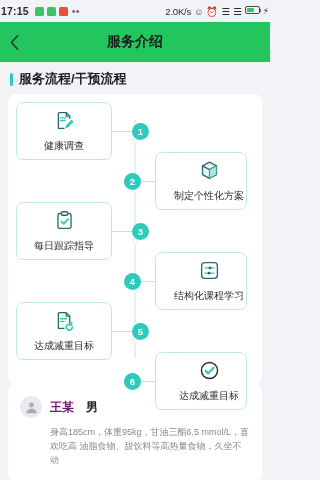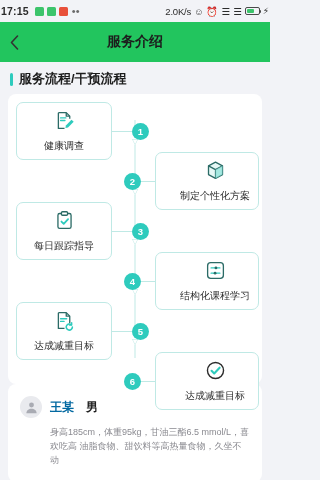--- a/index.html
+++ b/index.html
@@ -21,21 +21,21 @@
     background: #f2f3f7;
   }
   .sb-time { font-weight: bold; font-size: 10.5px; letter-spacing: .2px; }
   .sb-left-icons { display: flex; align-items: center; gap: 3px; margin-left: 6px; }
   .sb-app { width: 9px; height: 9px; border-radius: 1.5px; display:inline-block; }
   .sb-app.g1 { background: #3cc46b; }
   .sb-app.g2 { background: #3cc46b; }
   .sb-app.r1 { background: #e8503a; }
   .sb-dots { font-size: 11px; color: #6a6a6a; line-height: 0; margin-left: 1px; }
   .sb-spacer { flex: 1; }
-  .sb-right { display: flex; align-items: center; gap: 3px; font-size: 9.5px; }
+  .sb-right { display: flex; align-items: flex-start; gap: 3px; font-size: 9.5px; }
   .sb-net { font-size: 9.5px; letter-spacing: -.2px; }
   .sb-gl { font-size: 9.5px; }
   .sb-batt {
     width: 15px; height: 8px; border: 1px solid #4a4a4a; border-radius: 2px;
     position: relative; display: inline-block;
   }
   .sb-batt::after {
     content: ""; position: absolute; right: -2.5px; top: 2px;
     width: 1.5px; height: 3px; background: #4a4a4a; border-radius: 0 1px 1px 0;
   }
@@ -124,21 +124,21 @@
     align-items: center;
     justify-content: center;
     gap: 7px;
     cursor: pointer;
   }
   .box .label {
     font-size: 10px;
     color: #2d2d2d;
     white-space: nowrap;
   }
-  .box.wide { width: 104px; padding-left: 16px; }
+  .box.wide { width: 92px; padding-left: 16px; }
   .box .ic { height: 22px; display: flex; align-items: center; }
 
   .connector {
     height: 1px;
     background: #bfe9e5;
     flex: none;
   }
 
   .badge {
     width: 17px; height: 17px;
@@ -175,21 +175,21 @@
 
   
   .case-card { padding: 12px 12px 14px 12px; }
   .case-head { display: flex; align-items: center; gap: 8px; }
   .avatar {
     width: 22px; height: 22px; border-radius: 50%;
     background: #e9eaee;
     display: flex; align-items: center; justify-content: center;
     flex: none;
   }
-  .case-name { font-size: 12px; font-weight: bold; color: #0369a1; }
+  .case-name { font-size: 12px; font-weight: bold; color: #701a75; }
   .case-sex { font-size: 12px; font-weight: bold; color: #1d1d1d; margin-left: 4px; }
   .case-desc {
     margin-top: 8px;
     margin-left: 30px;
     font-size: 9px;
     line-height: 1.55;
     color: #8a8a90;
   }
 </style>
 </head>

